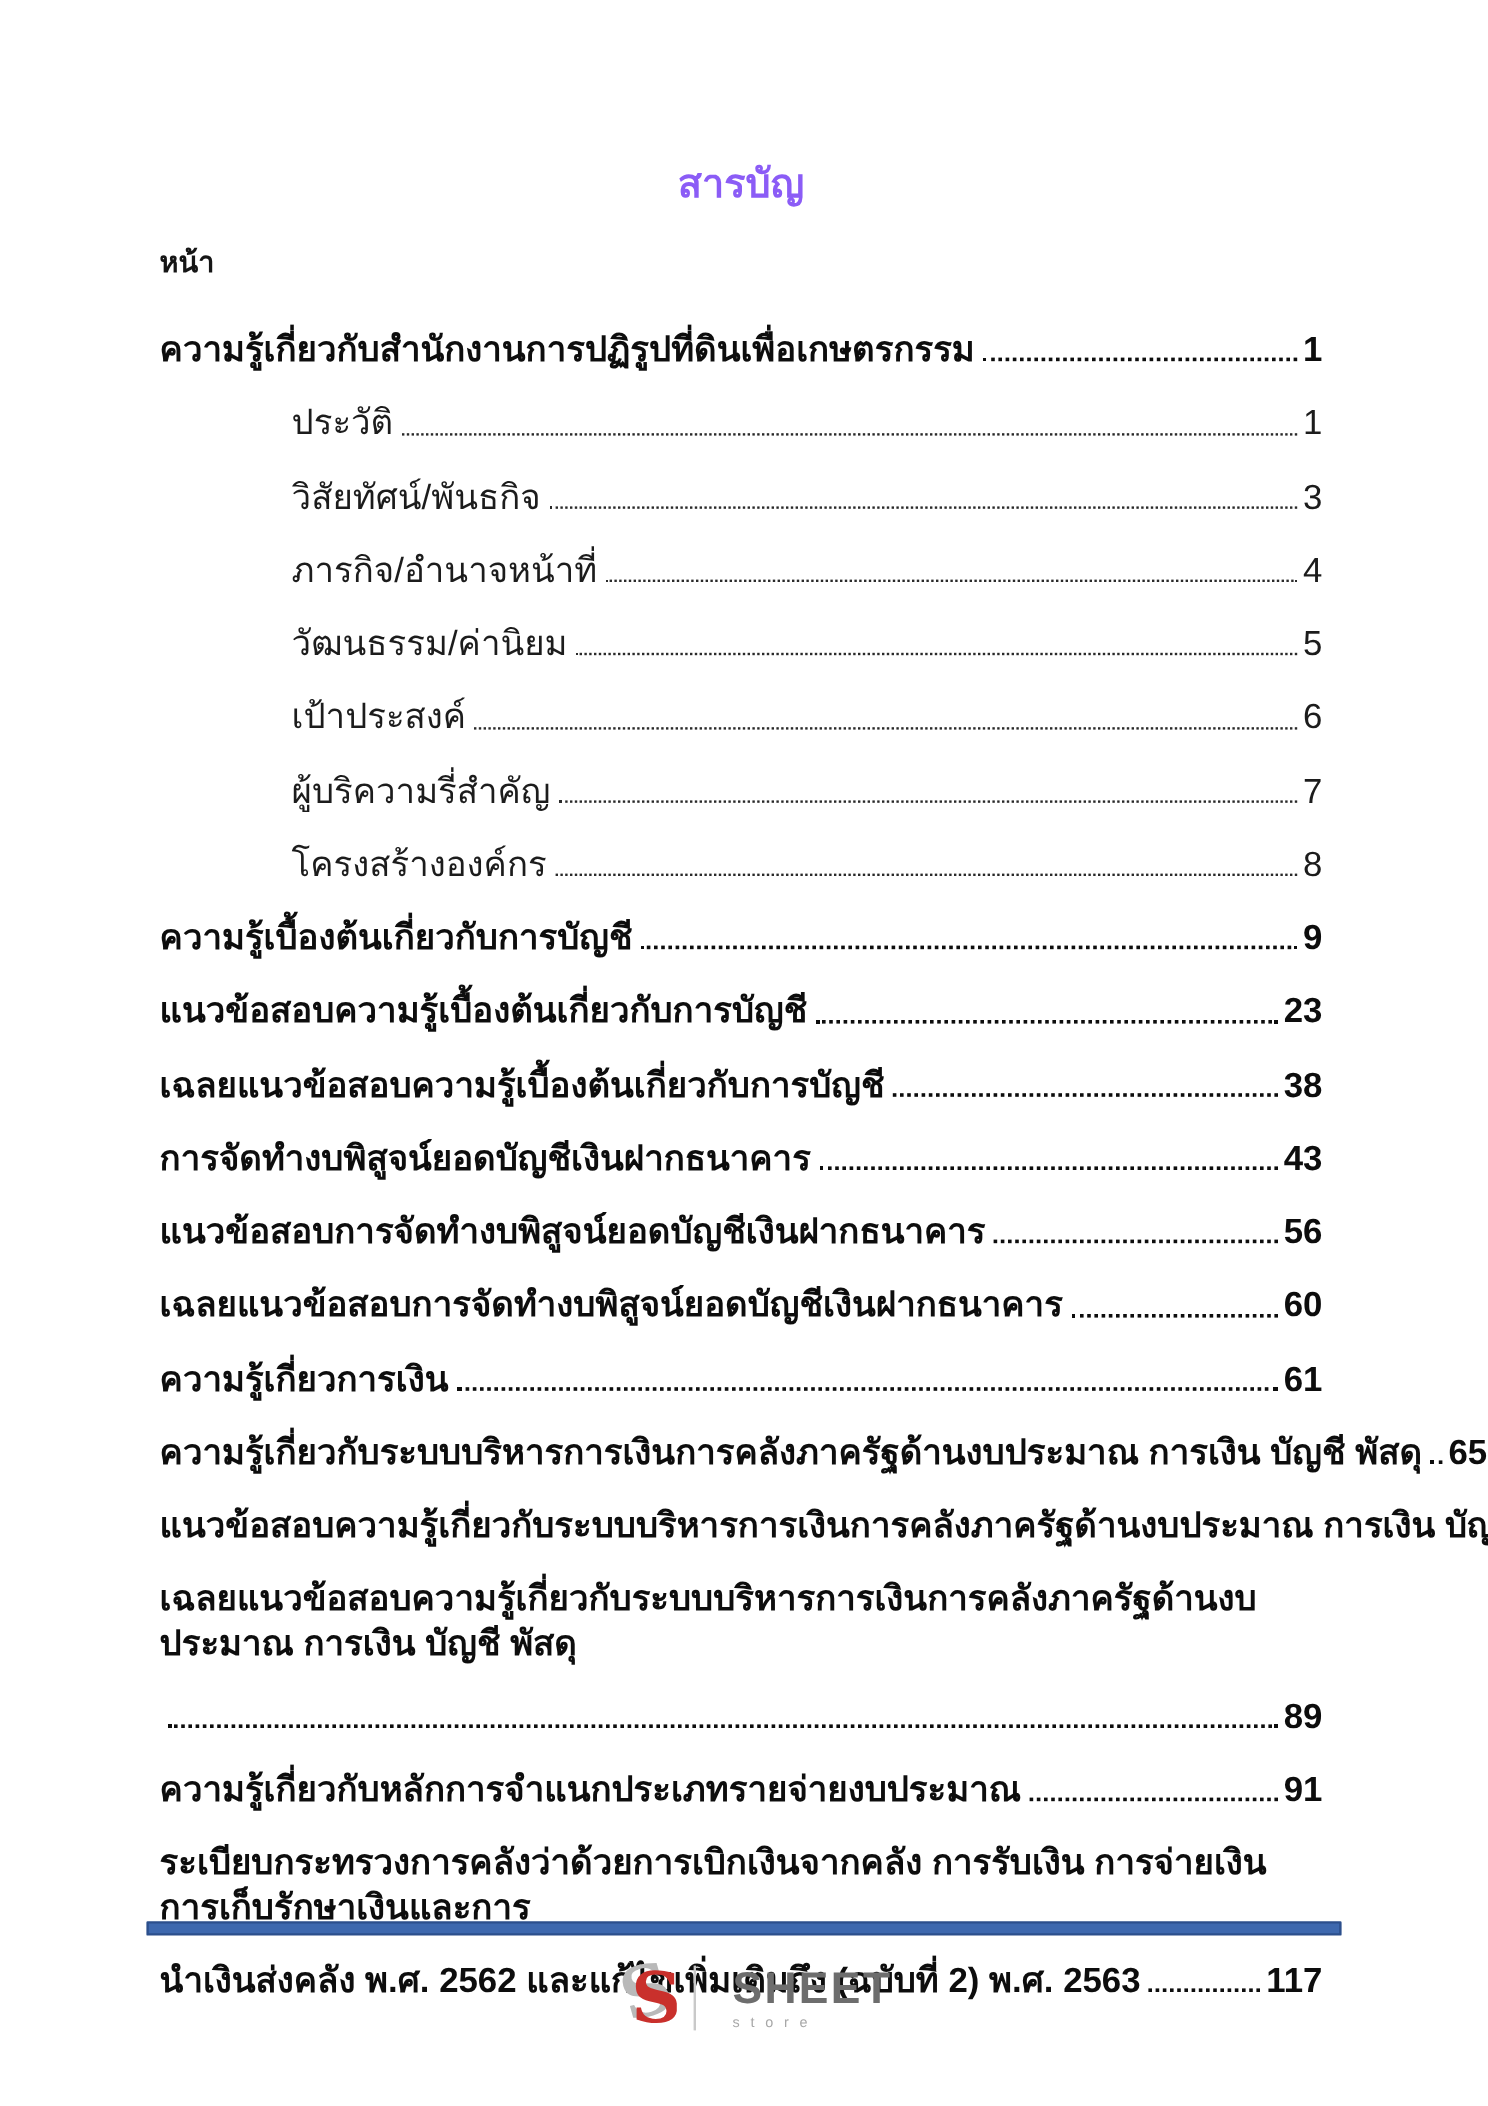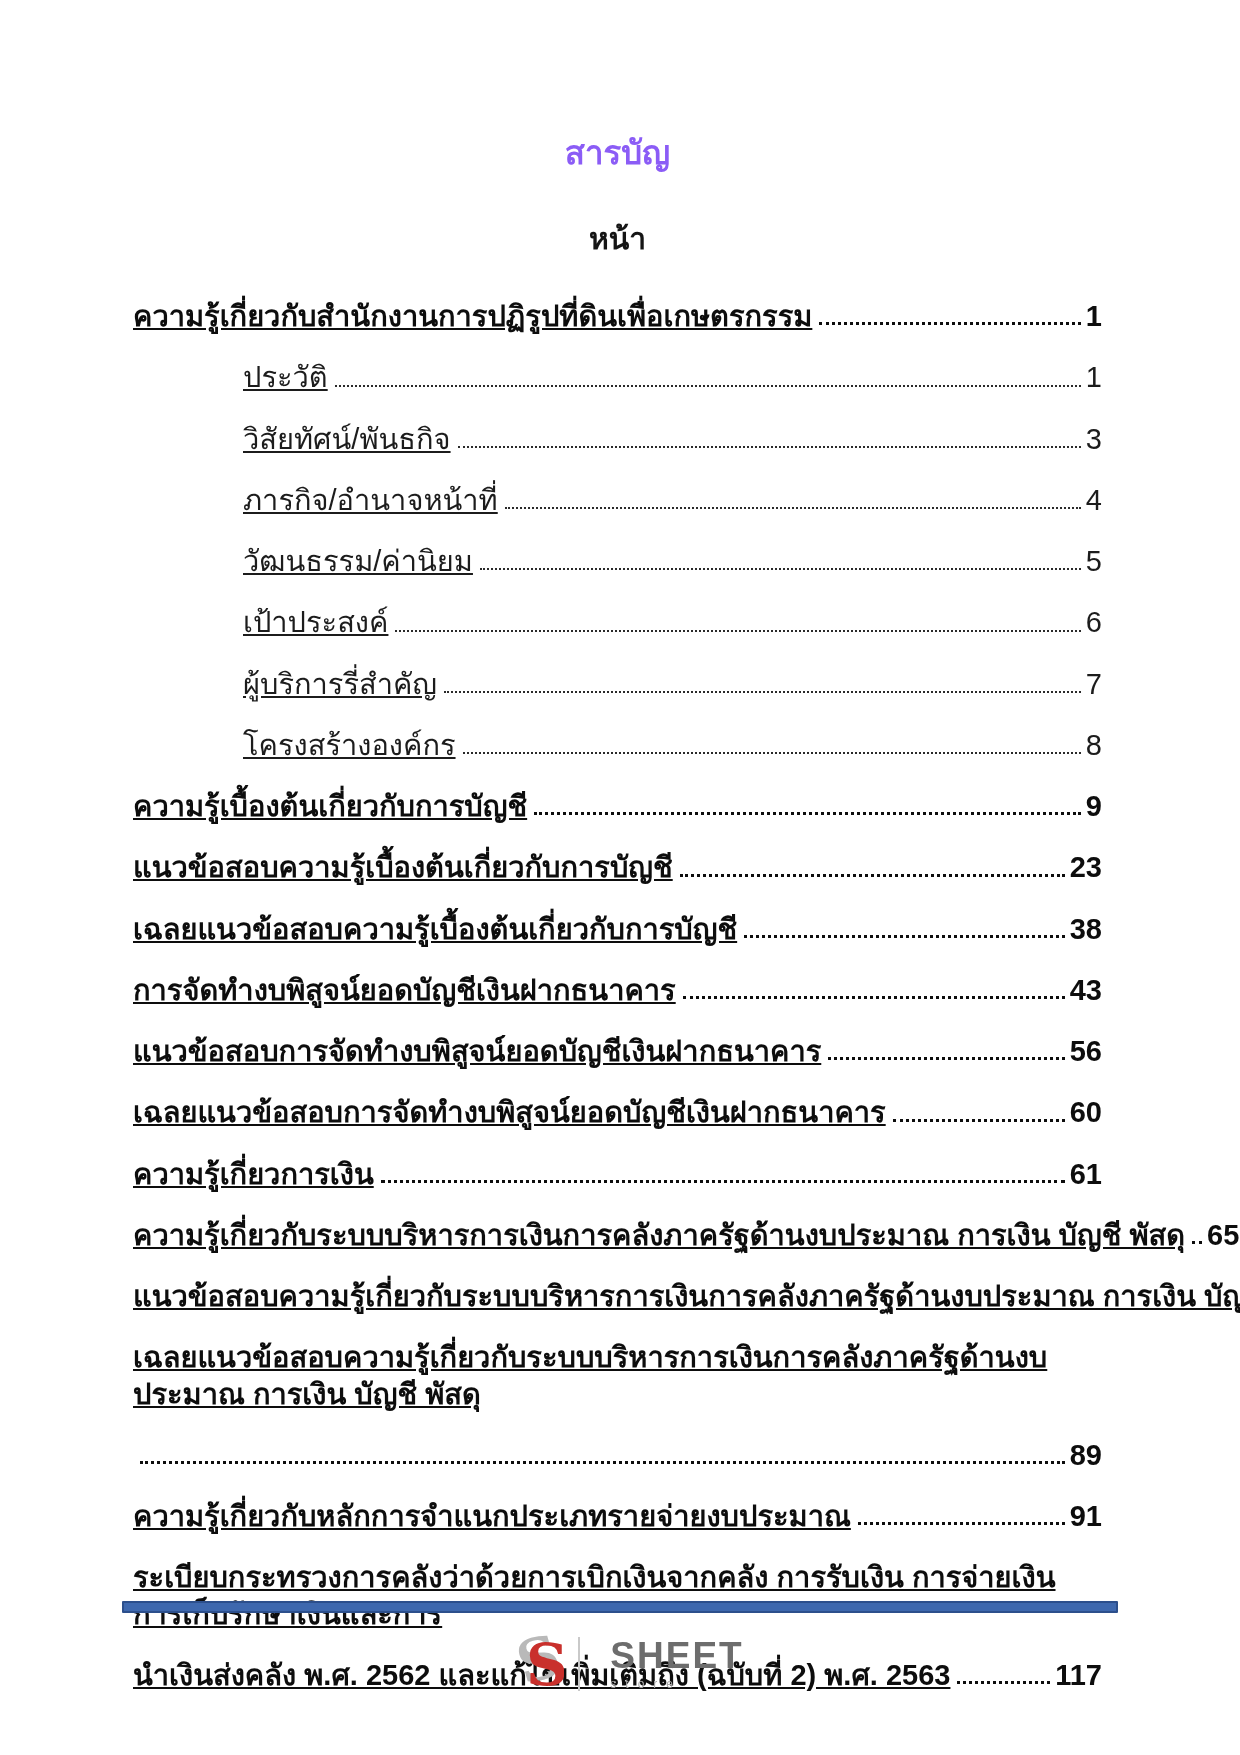--- a/index.html
+++ b/index.html
@@ -17,38 +17,38 @@
     box-sizing:border-box;
   }
   .doc-title{
     padding-top:126px;
     text-align:center;
     font-size:33px;
     font-weight:700;
     color:#8b5cf6;
   }
   .page-col-header{
-    text-align:center;
-    font-size:30px;
+    text-align:left;
+    font-size:24px;
     font-weight:700;
-    margin-top:36px;
+    margin-top:20px;
     margin-bottom:36px;
     color:#151515;
   }
   .toc{width:100%;}
   .toc-row{
     display:flex;
     align-items:baseline;
     margin-bottom:25px;
     font-size:29px;
     line-height:1.25;
   }
   .toc-row.main{font-weight:700;color:#0d0d0d;}
   .toc-row.sub{font-weight:400;color:#1c1c1c;padding-left:110px;}
-  .toc-label{white-space:nowrap;text-decoration:underline;}
+  .toc-label{white-space:nowrap;}
   .toc-label.wrapfull{white-space:normal;}
   .leader{
     flex:1 1 10px;
     min-width:10px;
     border-bottom:2.5px dotted #2a2a2a;
     align-self:flex-end;
     margin:0 5px 9px 7px;
   }
   .toc-row.main .leader{border-bottom:3px dotted #0d0d0d;}
   .toc-page{white-space:nowrap;}
@@ -134,21 +134,21 @@
       <span class="toc-page">5</span>
     </div>
 
     <div class="toc-row sub">
       <span class="toc-label">เป้าประสงค์</span>
       <span class="leader"></span>
       <span class="toc-page">6</span>
     </div>
 
     <div class="toc-row sub">
-      <span class="toc-label">ผู้บริการรี่สำคัญ</span>
+      <span class="toc-label">ผู้บริความรี่สำคัญ</span>
       <span class="leader"></span>
       <span class="toc-page">7</span>
     </div>
 
     <div class="toc-row sub">
       <span class="toc-label">โครงสร้างองค์กร</span>
       <span class="leader"></span>
       <span class="toc-page">8</span>
     </div>
 

